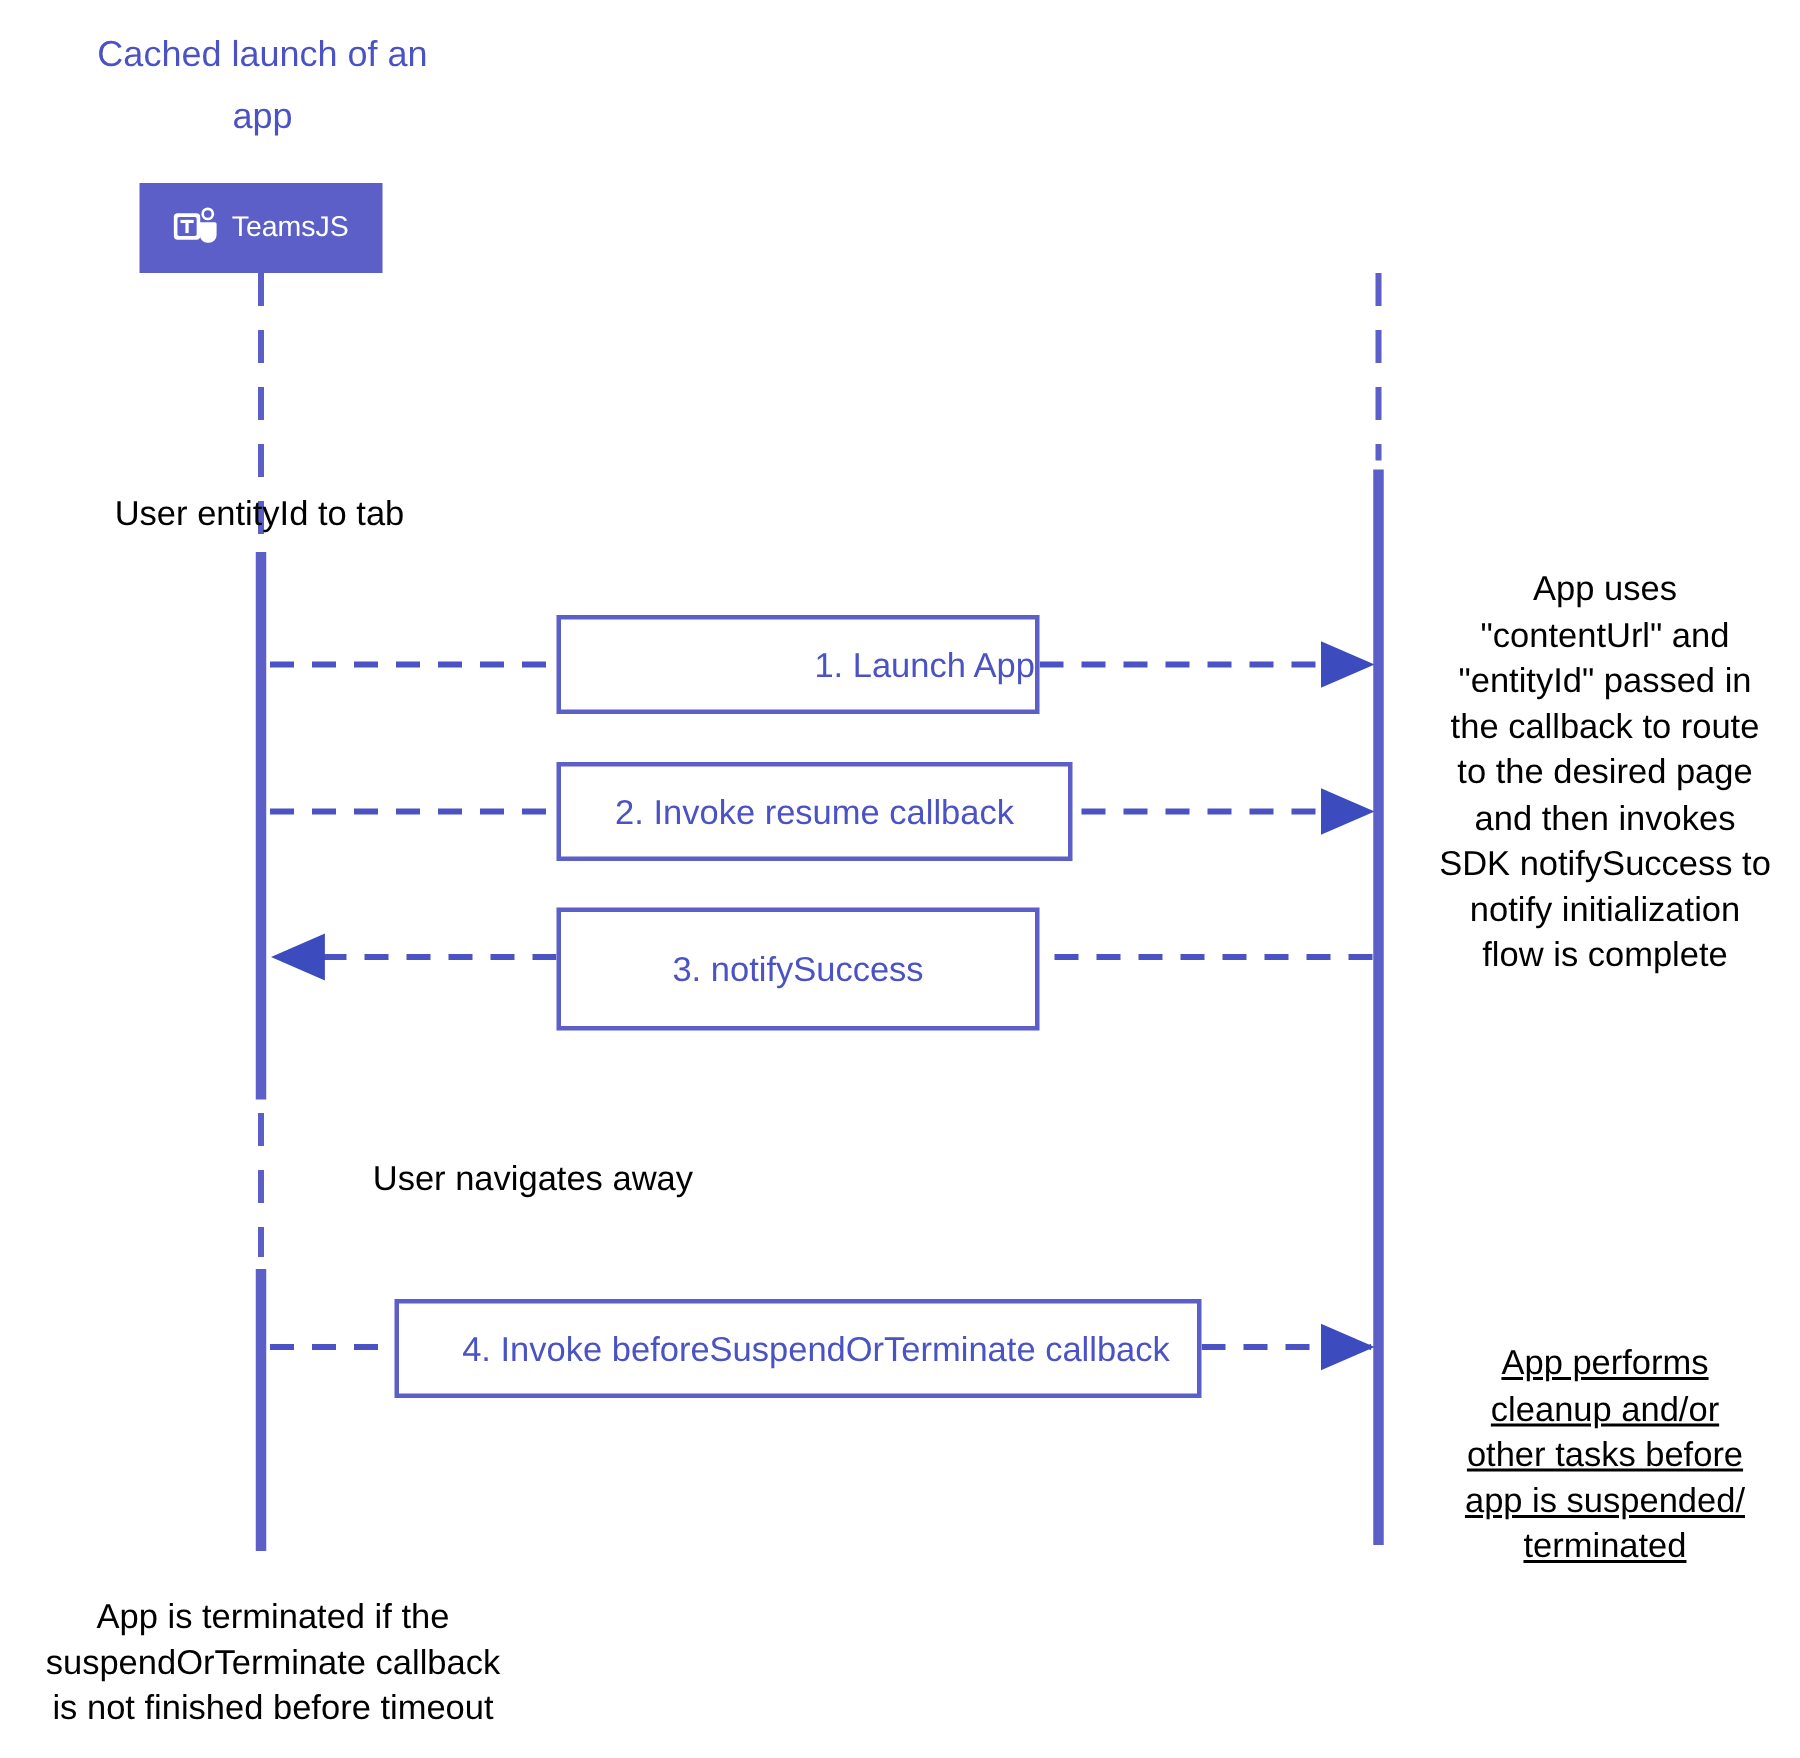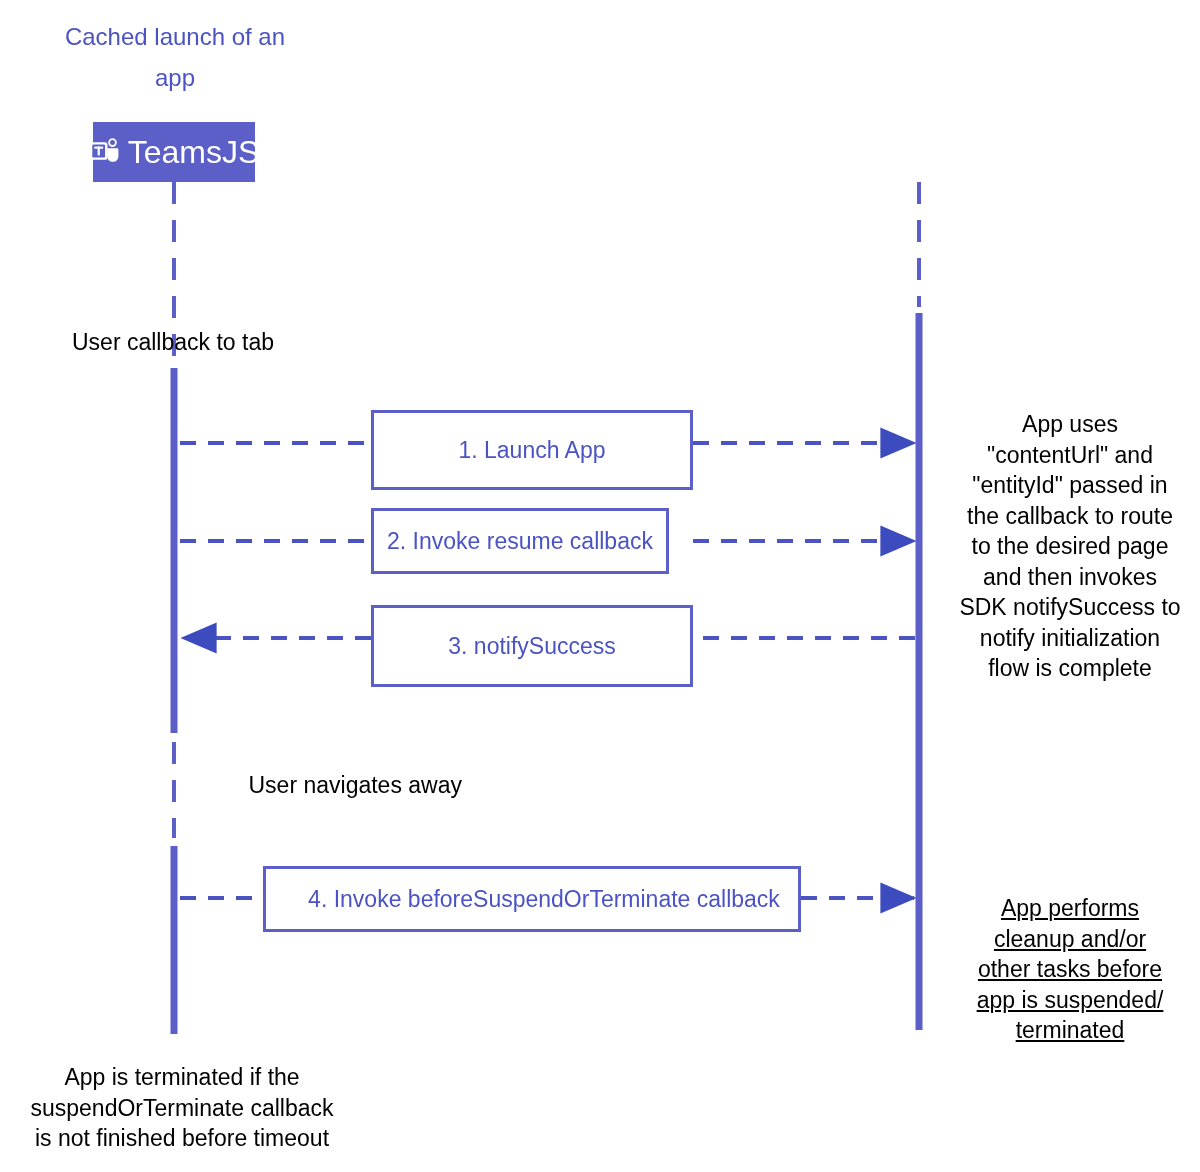--- a/index.html
+++ b/index.html
@@ -44,21 +44,21 @@
   .participant {
     position: absolute;
     background: #5b5fc7;
     display: flex;
     align-items: center;
     justify-content: center;
     box-sizing: border-box;
   }
   .participant .p-label {
     color: #ffffff;
-    font-size: 32px;
+    font-size: 19px;
     font-family: "Liberation Sans", sans-serif;
     white-space: nowrap;
   }
   .participant .p-icon {
     display: inline-flex;
     align-items: center;
     justify-content: center;
     margin-right: 9px;
   }
   #participant-teamsjs {
@@ -83,22 +83,22 @@
     display: flex;
     align-items: center;
     justify-content: center;
   }
   .message-box .m-label {
     color: #4b53c4;
     font-size: 23px;
     font-family: "Liberation Sans", sans-serif;
     white-space: nowrap;
   }
-  #message-box-1 { left: 371px; top: 410px; width: 322px; height: 80px; }
-  #message-box-2 { left: 371px; top: 508px; width: 298px; height: 66px; }
+  #message-box-1 { left: 371px; top: 410px; width: 322px; height: 66px; justify-content: flex-end; }
+  #message-box-2 { left: 371px; top: 508px; width: 344px; height: 66px; }
   #message-box-3 { left: 371px; top: 605px; width: 322px; height: 82px; }
   #message-box-4 { left: 263px; top: 866px; width: 538px; height: 66px; padding-left: 24px; }
 
   
   .note {
     position: absolute;
     color: #000000;
     font-family: "Liberation Sans", sans-serif;
     font-size: 23px;
     line-height: 30.5px;
@@ -114,21 +114,20 @@
   #note-navigates-away {
     left: 182px;
     top: 770px;
     width: 280px;
     text-align: right;
   }
   #note-app-uses {
     left: 950px;
     top: 377px;
     width: 240px;
-    margin-top: 32px;
   }
   #note-app-performs {
     left: 950px;
     top: 893px;
     width: 240px;
     text-decoration: underline;
   }
   #note-terminated {
     left: 12px;
     top: 1062px;
@@ -203,21 +202,21 @@
   </div>
 
   <div class="message-box" id="message-box-3">
     <span class="m-label">3. notifySuccess</span>
   </div>
 
   <div class="message-box" id="message-box-4">
     <span class="m-label">4. Invoke beforeSuspendOrTerminate callback</span>
   </div>
 
-  <div class="note" id="note-navigates-to-tab">User callback to tab</div>
+  <div class="note" id="note-navigates-to-tab">User entityId to tab</div>
 
   <div class="note" id="note-navigates-away">User navigates away</div>
 
   <div class="note" id="note-app-uses">App uses
 "contentUrl" and
 "entityId" passed in
 the callback to route
 to the desired page
 and then invokes
 SDK notifySuccess to

